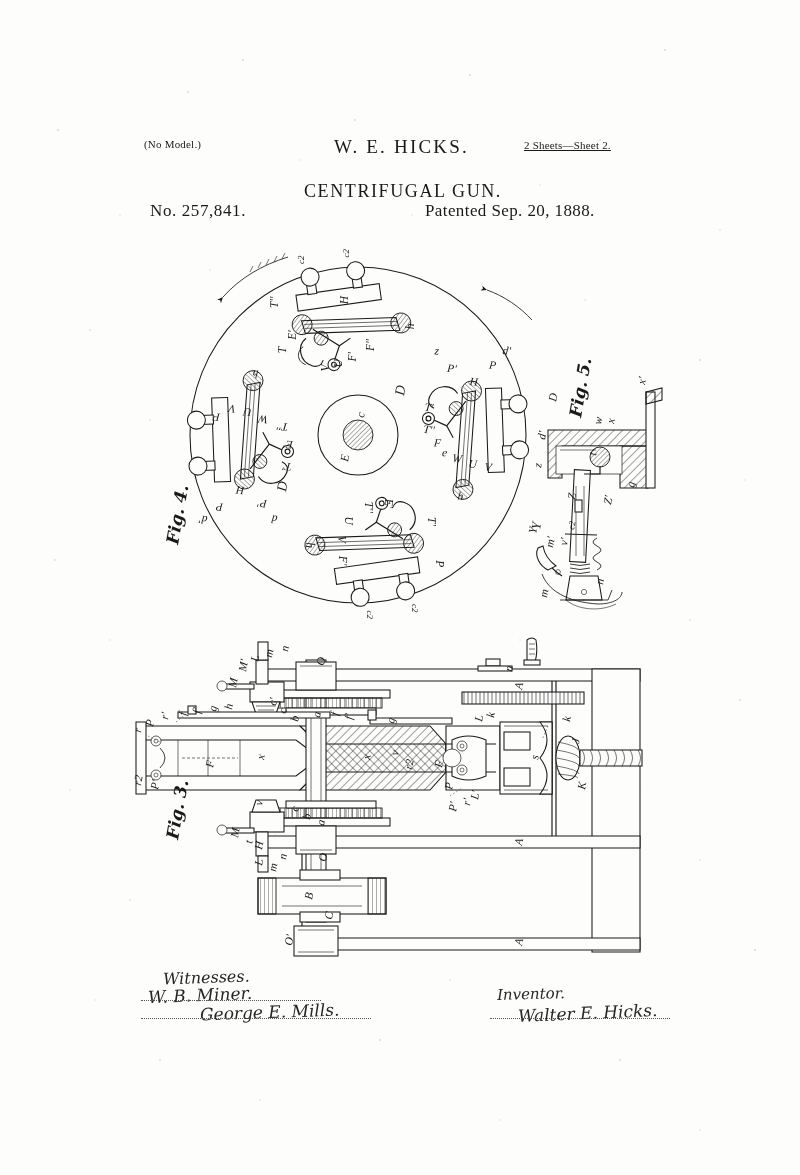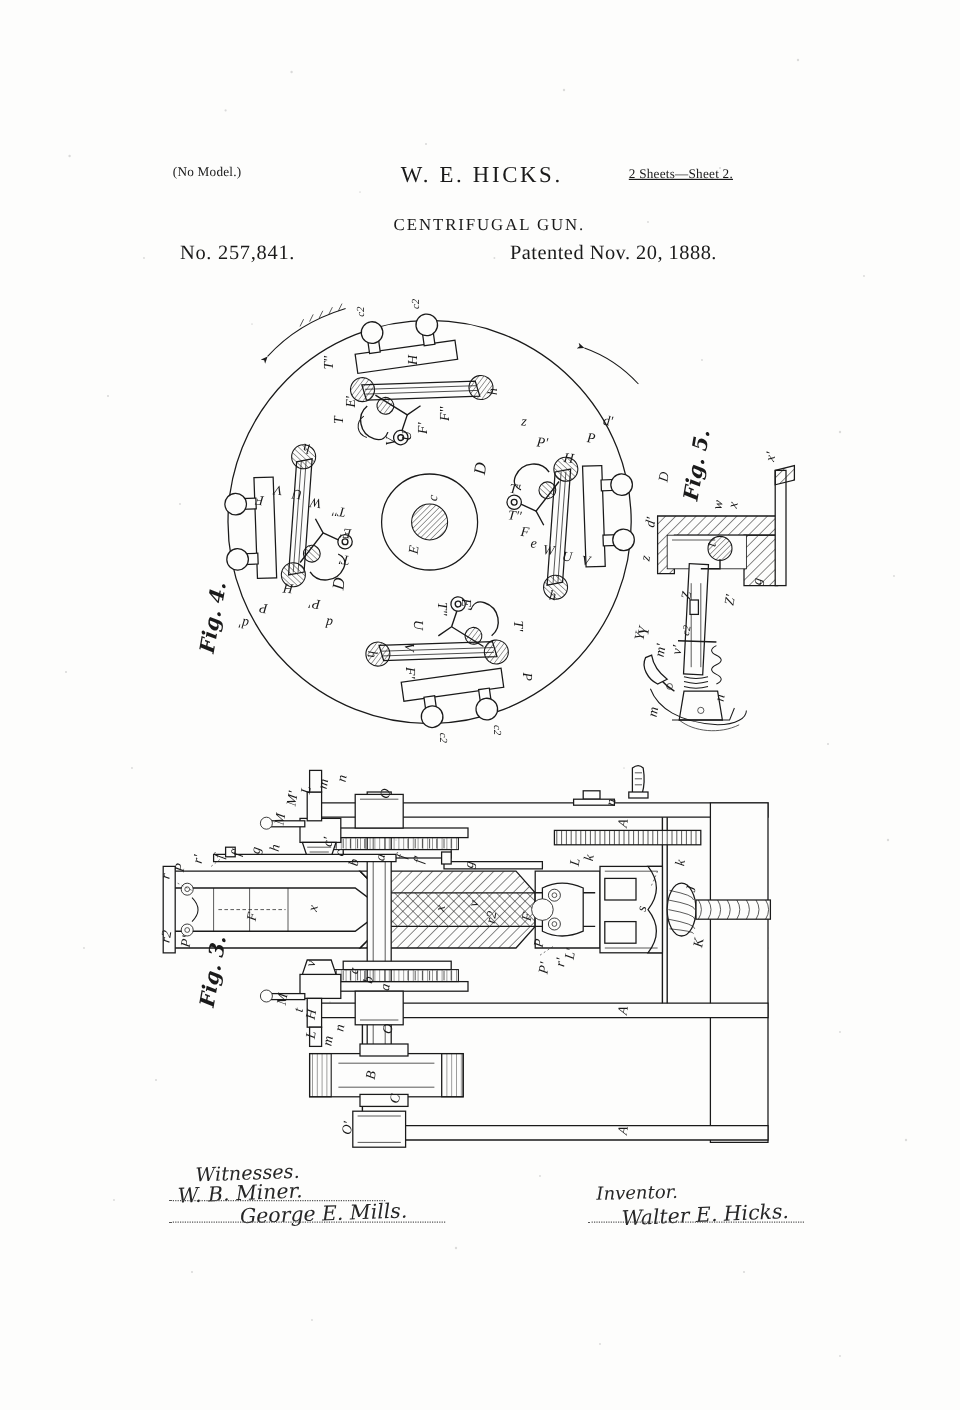--- a/index.html
+++ b/index.html
@@ -9,21 +9,21 @@
   #sheet{position:absolute;inset:0;background:#fdfdfc;}
 
   
   #speckle{position:absolute;inset:0;pointer-events:none;opacity:.5;}
 
   
   .hdr{position:absolute;white-space:nowrap;text-align:center;}
   #no-model{left:144px;top:138px;font-size:11px;letter-spacing:.2px;}
   #sheets{left:524px;top:139px;font-size:11px;letter-spacing:.2px;text-decoration:underline;}
   #inventor-name{left:334px;top:136px;font-size:19px;letter-spacing:2.2px;}
-  #subject{left:328px;top:181px;font-size:14px;letter-spacing:1.6px;}
+  #subject{left:304px;top:181px;font-size:18px;letter-spacing:1.6px;}
   #patno{left:150px;top:201px;font-size:17px;letter-spacing:.6px;}
   #patdate{left:425px;top:201px;font-size:17px;letter-spacing:.4px;}
 
   
   #art{position:absolute;left:0;top:0;width:800px;height:1175px;}
 
   
   .sig{position:absolute;white-space:nowrap;font-family:"DejaVu Serif",serif;
        font-style:italic;color:#262626;}
   #witness-label{left:163px;top:968px;font-size:16px;transform:rotate(-2deg);}
@@ -79,21 +79,21 @@
       <circle cx="520" cy="640" r=".7"></circle>
         <circle cx="275" cy="835" r=".7"></circle>
     </g>
   </svg>
 
   <div class="hdr" id="no-model">(No Model.)</div>
   <div class="hdr" id="sheets">2 Sheets—Sheet 2.</div>
   <div class="hdr" id="inventor-name">W. E. HICKS.</div>
   <div class="hdr" id="subject">CENTRIFUGAL GUN.</div>
   <div class="hdr" id="patno">No. 257,841.</div>
-  <div class="hdr" id="patdate">Patented Nov. 20, 1888.</div>
+  <div class="hdr" id="patdate">Patented Sep. 20, 1888.</div>
 
   <svg id="art" viewBox="0 0 800 1175" xmlns="http://www.w3.org/2000/svg">
 
     <defs>
 
       <pattern id="hatch" width="6" height="6" patternUnits="userSpaceOnUse" patternTransform="rotate(45)">
         <line x1="0" y1="0" x2="0" y2="6" stroke="#1a1a1a" stroke-width=".85"></line>
       </pattern>
       <pattern id="hatchR" width="6" height="6" patternUnits="userSpaceOnUse" patternTransform="rotate(-45)">
         <line x1="0" y1="0" x2="0" y2="6" stroke="#1a1a1a" stroke-width=".85"></line>

